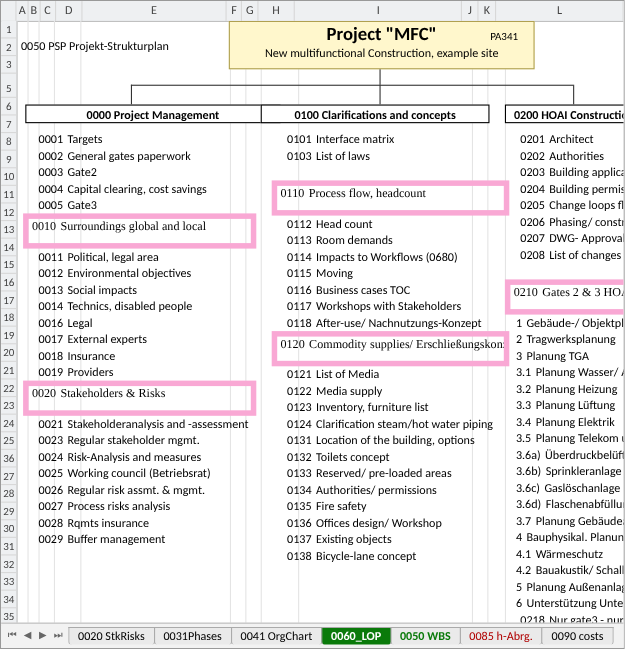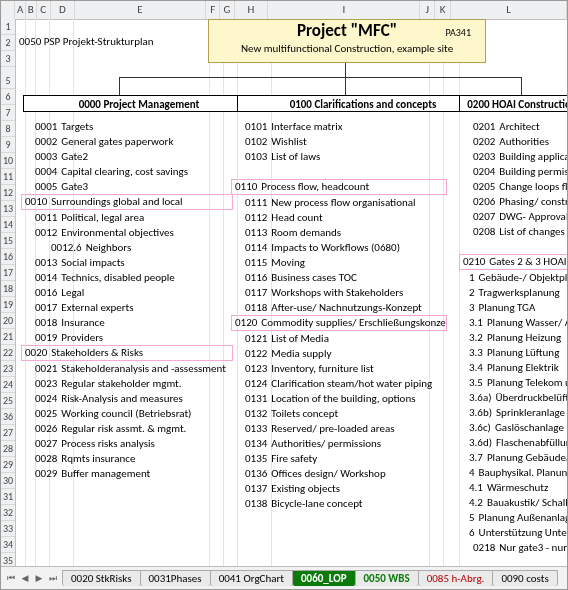--- a/index.html
+++ b/index.html
@@ -16,30 +16,30 @@
 .titlebox .t1{font-weight:bold;font-size:17px;line-height:22px;display:inline-block;}
 .titlebox .code{font-size:10px;position:absolute;right:14px;top:6px;}
 .titlebox .t2{font-size:11px;line-height:14px;}
 .tree-h{position:absolute;border-top:1px solid #333;height:0;}
 .tree-v{position:absolute;border-left:1px solid #333;width:0;}
 .colbox{position:absolute;height:17px;border:1px solid #000;font-weight:bold;font-size:11px;text-align:center;line-height:17px;box-sizing:border-box;background:#fff;}
 .psp{position:absolute;left:4px;top:16px;font-size:11px;}
 .listarea{position:absolute;top:100px;left:0;right:0;bottom:0;}
 .col{position:absolute;top:0;}
 .colA{left:6px;width:212px;}
-.colB{left:216px;width:216px;}
+.colB{left:232px;width:216px;}
 .colC{left:444px;width:140px;}
 .item{height:15px;line-height:15px;white-space:nowrap;overflow:hidden;font-size:11px;}
 .code{display:inline-block;}
 .label{display:inline-block;margin-left:4px;}
 .lvl1 .code{padding-left:3px;}
 .lvl2 .code{padding-left:14px;}
 .lvl3 .code{padding-left:30px;}
 .lvl2b .code{padding-left:10px;}
-.boxed{border:1px solid #f9a8d4;box-sizing:border-box;height:16px;line-height:14px;}
+.boxed{border:5px solid #f9a8d4;box-sizing:border-box;height:32px;line-height:14px;font-family:Liberation Serif, serif;}
 .tabs{position:absolute;left:0;right:0;bottom:0;height:22px;background:#f2f2f2;border-top:1px solid #bbb;display:flex;align-items:center;}
 .tabnav{display:flex;align-items:center;padding:0 4px;gap:2px;}
 .tabnav span{width:12px;height:12px;display:inline-block;color:#666;font-size:9px;text-align:center;line-height:12px;cursor:pointer;}
 .tab{border:1px solid #aaa;border-bottom:none;padding:1px 8px;font-size:11px;background:#eaeaea;margin-left:-1px;cursor:pointer;position:relative;border-radius:0 0 3px 3px;}
 .tab.green{color:#0a7a0a;font-weight:bold;}
 .tab.activegreen{background:#0a7a0a;color:#fff;font-weight:bold;}
 .tab.red{color:#b00000;}
 .cw-A{width:10px}.cw-B{width:10px}.cw-C{width:14px}.cw-D{width:24px}.cw-E{width:136px}.cw-F{width:14px}.cw-G{width:14px}.cw-H{width:34px}.cw-I{width:158px}.cw-J{width:14px}.cw-K{width:16px}.cw-L{width:120px}
 </style>
 </head>
@@ -126,57 +126,54 @@
       <div class="t2">New multifunctional Construction, example site</div>
     </div>
 
     <div class="tree-v" style="left:330px;top:44px;height:14px"></div>
     <div class="tree-h" style="left:104px;top:58px;width:402px"></div>
     <div class="tree-v" style="left:104px;top:58px;height:18px"></div>
     <div class="tree-v" style="left:330px;top:58px;height:18px"></div>
     <div class="tree-v" style="left:506px;top:58px;height:18px"></div>
 
     <div class="colbox" style="left:8px;top:76px;width:232px">0000 Project Management</div>
-    <div class="colbox" style="left:222px;top:76px;width:252px">0100 Clarifications and concepts</div>
+    <div class="colbox" style="left:222px;top:76px;width:208px">0100 Clarifications and concepts</div>
     <div class="colbox" style="left:444px;top:76px;width:126px">0200 HOAI Construction</div>
 
     <div class="listarea">
       <div class="col colA">
           <div class="item lvl2"><span class="code">0001</span><span class="label">Targets</span></div>
           <div class="item lvl2"><span class="code">0002</span><span class="label">General gates paperwork</span></div>
           <div class="item lvl2"><span class="code">0003</span><span class="label">Gate2</span></div>
           <div class="item lvl2"><span class="code">0004</span><span class="label">Capital clearing, cost savings</span></div>
           <div class="item lvl2"><span class="code">0005</span><span class="label">Gate3</span></div>
           <div class="item lvl1 boxed"><span class="code">0010</span><span class="label">Surroundings global and local</span></div>
           <div class="item lvl2"><span class="code">0011</span><span class="label">Political, legal area</span></div>
           <div class="item lvl2"><span class="code">0012</span><span class="label">Environmental objectives</span></div>
-          <div class="item lvl3"><span class="code">0012.6</span><span class="label">Neighbors</span></div>
           <div class="item lvl2"><span class="code">0013</span><span class="label">Social impacts</span></div>
           <div class="item lvl2"><span class="code">0014</span><span class="label">Technics, disabled people</span></div>
           <div class="item lvl2"><span class="code">0016</span><span class="label">Legal</span></div>
           <div class="item lvl2"><span class="code">0017</span><span class="label">External experts</span></div>
           <div class="item lvl2"><span class="code">0018</span><span class="label">Insurance</span></div>
           <div class="item lvl2"><span class="code">0019</span><span class="label">Providers</span></div>
           <div class="item lvl1 boxed"><span class="code">0020</span><span class="label">Stakeholders &amp; Risks</span></div>
           <div class="item lvl2"><span class="code">0021</span><span class="label">Stakeholderanalysis and -assessment</span></div>
           <div class="item lvl2"><span class="code">0023</span><span class="label">Regular stakeholder mgmt.</span></div>
           <div class="item lvl2"><span class="code">0024</span><span class="label">Risk-Analysis and measures</span></div>
           <div class="item lvl2"><span class="code">0025</span><span class="label">Working council (Betriebsrat)</span></div>
           <div class="item lvl2"><span class="code">0026</span><span class="label">Regular risk assmt. &amp; mgmt.</span></div>
           <div class="item lvl2"><span class="code">0027</span><span class="label">Process risks analysis</span></div>
           <div class="item lvl2"><span class="code">0028</span><span class="label">Rqmts insurance</span></div>
           <div class="item lvl2"><span class="code">0029</span><span class="label">Buffer management</span></div>
         </div>
       <div class="col colB">
           <div class="item lvl2"><span class="code">0101</span><span class="label">Interface matrix</span></div>
-          <div class="item lvl2"><span class="code">0102</span><span class="label">Wishlist</span></div>
           <div class="item lvl2"><span class="code">0103</span><span class="label">List of laws</span></div>
           <div class="item lvl0"></div>
           <div class="item lvl1 boxed"><span class="code">0110</span><span class="label">Process flow, headcount</span></div>
-          <div class="item lvl2"><span class="code">0111</span><span class="label">New process flow organisational</span></div>
           <div class="item lvl2"><span class="code">0112</span><span class="label">Head count</span></div>
           <div class="item lvl2"><span class="code">0113</span><span class="label">Room demands</span></div>
           <div class="item lvl2"><span class="code">0114</span><span class="label">Impacts to Workflows (0680)</span></div>
           <div class="item lvl2"><span class="code">0115</span><span class="label">Moving</span></div>
           <div class="item lvl2"><span class="code">0116</span><span class="label">Business cases TOC</span></div>
           <div class="item lvl2"><span class="code">0117</span><span class="label">Workshops with Stakeholders</span></div>
           <div class="item lvl2"><span class="code">0118</span><span class="label">After-use/ Nachnutzungs-Konzept</span></div>
           <div class="item lvl1 boxed"><span class="code">0120</span><span class="label">Commodity supplies/ Erschließungskonzept</span></div>
           <div class="item lvl2"><span class="code">0121</span><span class="label">List of Media</span></div>
           <div class="item lvl2"><span class="code">0122</span><span class="label">Media supply</span></div>

